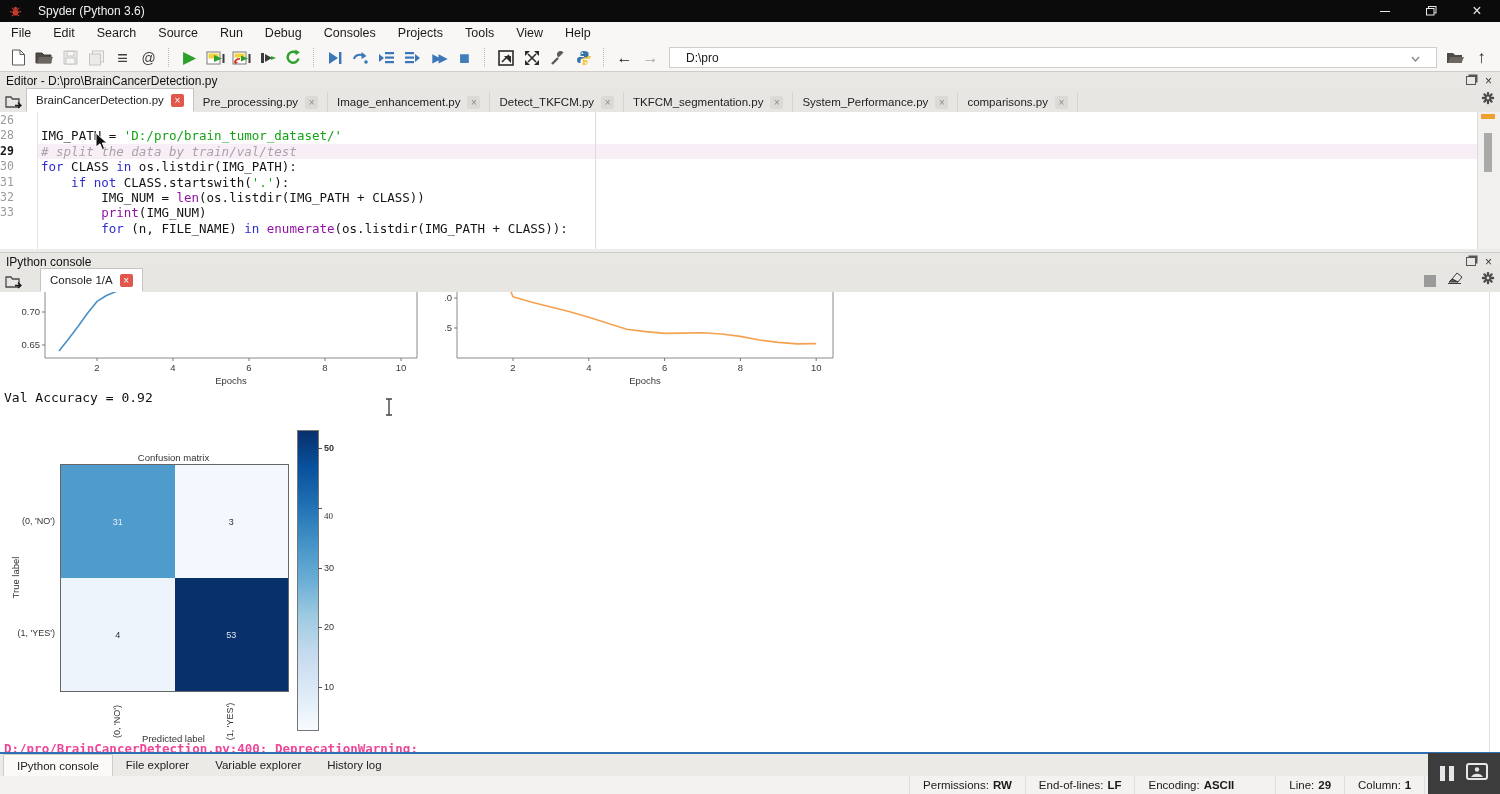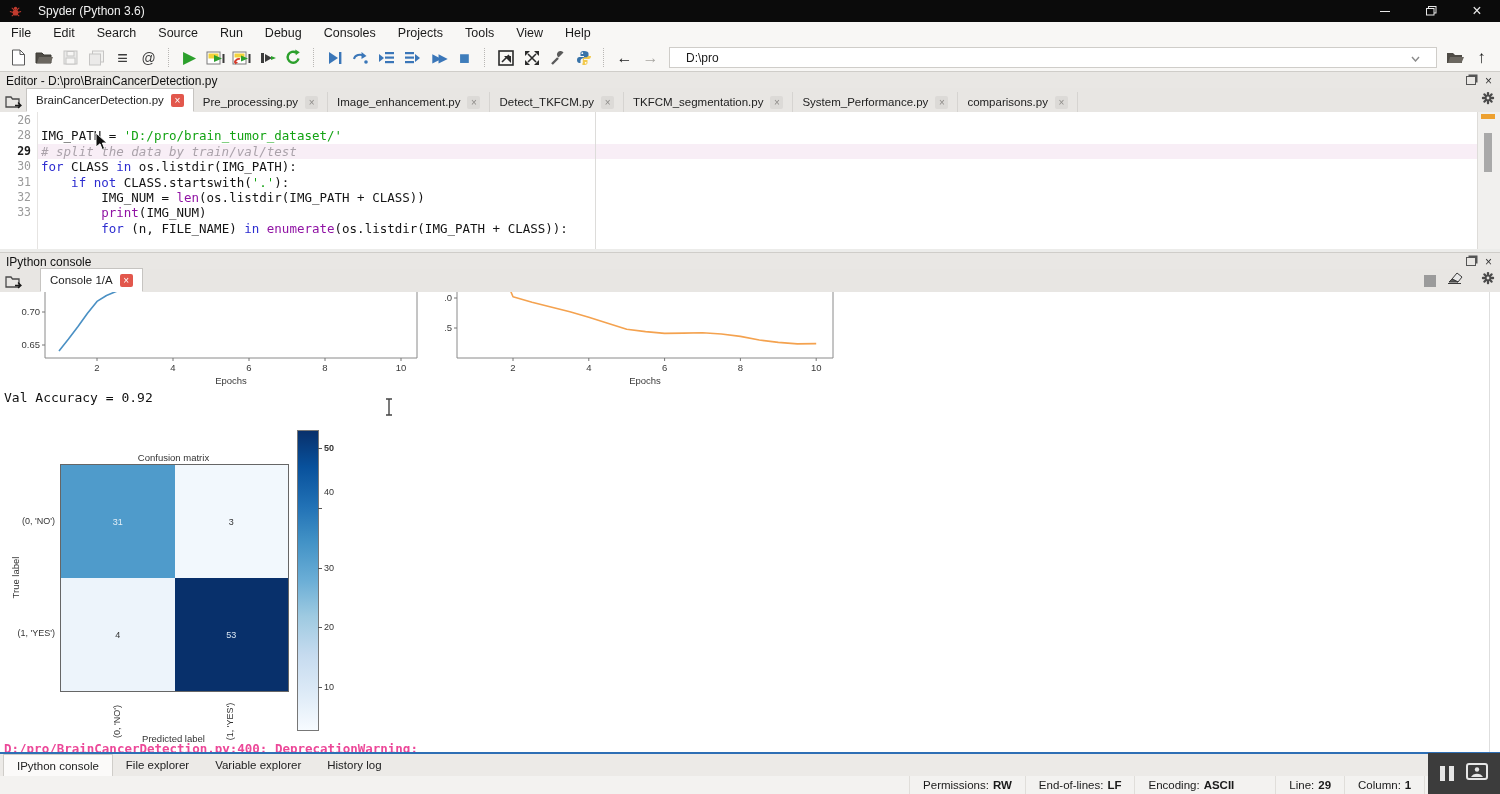--- a/index.html
+++ b/index.html
@@ -48,21 +48,21 @@
   .tab-close{width:13px;height:13px;border-radius:2px;background:#dcdad7;color:#8d8b88;font-size:10px;
              line-height:13px;text-align:center;flex:0 0 auto}
   .tab.active .tab-close{background:#e2574c;color:#fff}
   .tab-gear{position:absolute;right:5px;bottom:3px}
 
   
   .editor-body{position:absolute;left:0;top:112px;right:0;height:137px;background:#fff;overflow:hidden}
   .code-rows{position:absolute;left:0;top:1px;right:23px}
   .cline{display:flex;height:15.4px;line-height:15.4px;font-family:"DejaVu Sans Mono","Liberation Mono",monospace;
          font-size:12.5px;white-space:pre}
-  .cline .num{flex:0 0 31px;text-align:right;color:#9a9a9a;font-size:11.5px;padding-right:6px;background:#fff}
+  .cline .num{flex:0 0 31px;text-align:left;color:#9a9a9a;font-size:11.5px;padding-right:6px;background:#fff}
   .cline .ctext{flex:1 1 auto;padding-left:4px}
   .cline.current .ctext{background:#f8eef6}
   .cline.current .num{color:#1a1a1a;font-weight:bold}
   .gutter-sep{position:absolute;left:37px;top:0;bottom:0;width:1px;background:#e6e4e2}
   .edgeline{position:absolute;left:595px;top:0;bottom:0;width:1px;background:#dddcda}
   .tok-plain{color:#141414}
   .tok-kw{color:#2d2dd0}
   .tok-builtin{color:#9013a4}
   .tok-string{color:#13a313}
   .tok-comment{color:#aaa2aa;font-style:italic}
@@ -495,21 +495,21 @@
       <div class="cm-predlabel" id="cm-predlabel">Predicted label</div>
       <div class="cm-cbar"></div>
       <div id="cm-cbticks">
           <div class="cm-cbmark" style="top: 267.14px;"></div>
           <div class="cm-cbtick" style="top: 262.14px;">10</div>
           <div class="cm-cbmark" style="top: 207.34px;"></div>
           <div class="cm-cbtick" style="top: 202.34px;">20</div>
           <div class="cm-cbmark" style="top: 147.54px;"></div>
           <div class="cm-cbtick" style="top: 142.54px;">30</div>
           <div class="cm-cbmark" style="top: 87.74px;"></div>
-          <div class="cm-cbtick" style="top: 67px;">40</div>
+          <div class="cm-cbtick" style="top: 91px; font-family: Liberation Serif, serif;">40</div>
           <div class="cm-cbmark" style="top: 27.94px;"></div>
           <div class="cm-cbtick" style="top: 22.94px; font-weight: bold;">50</div>
         </div>
     </div>
     <div id="warning">D:/pro/BrainCancerDetection.py:400: DeprecationWarning:</div>
     <div class="console-scrollline"></div>
   </div>
 
   <div class="bottom-tabbar" id="bottom-tabbar">
       <span class="btab active">IPython console</span>

